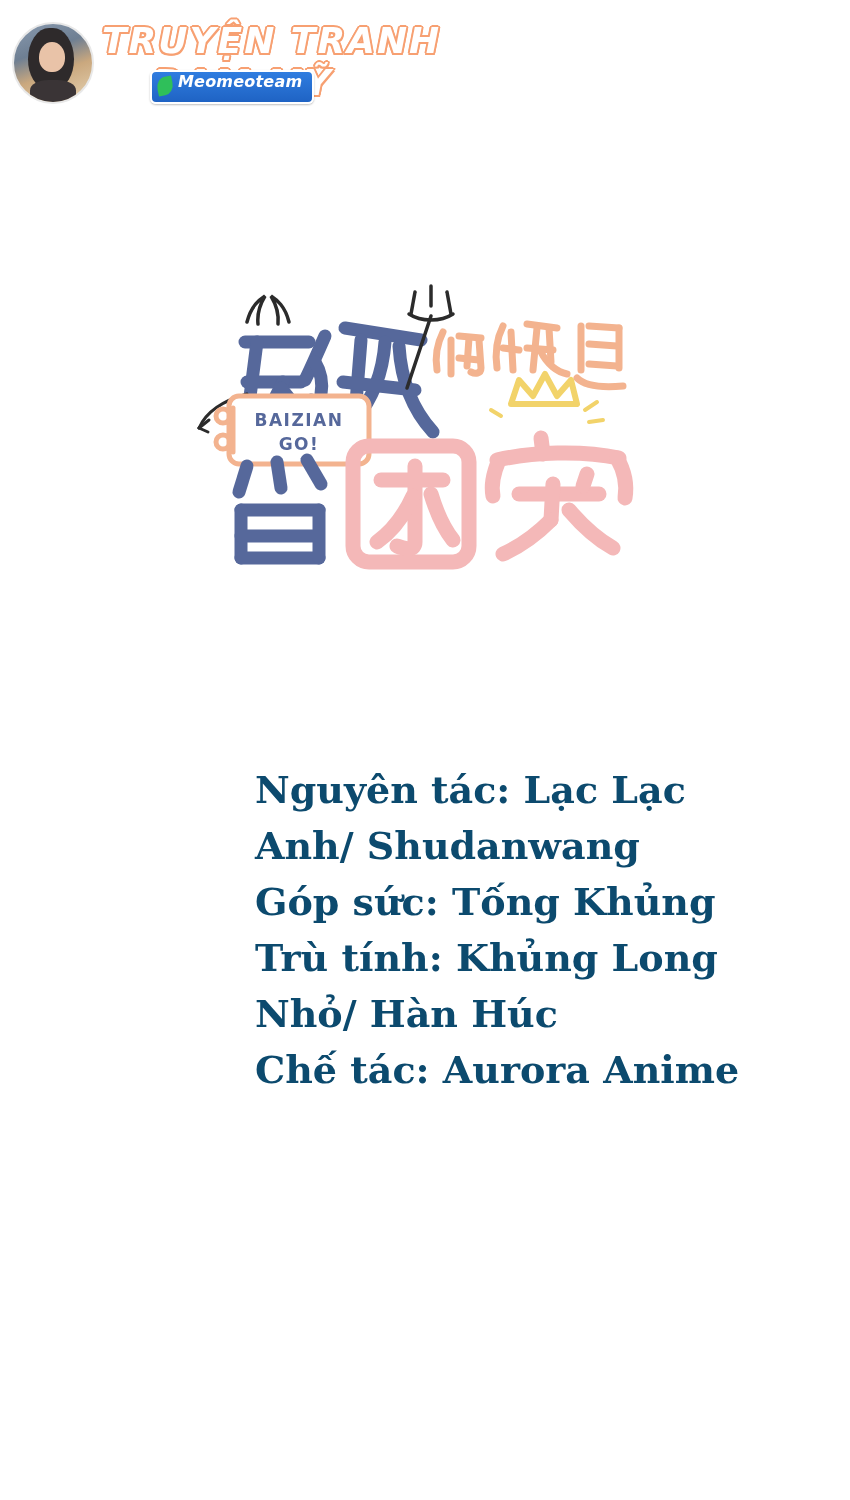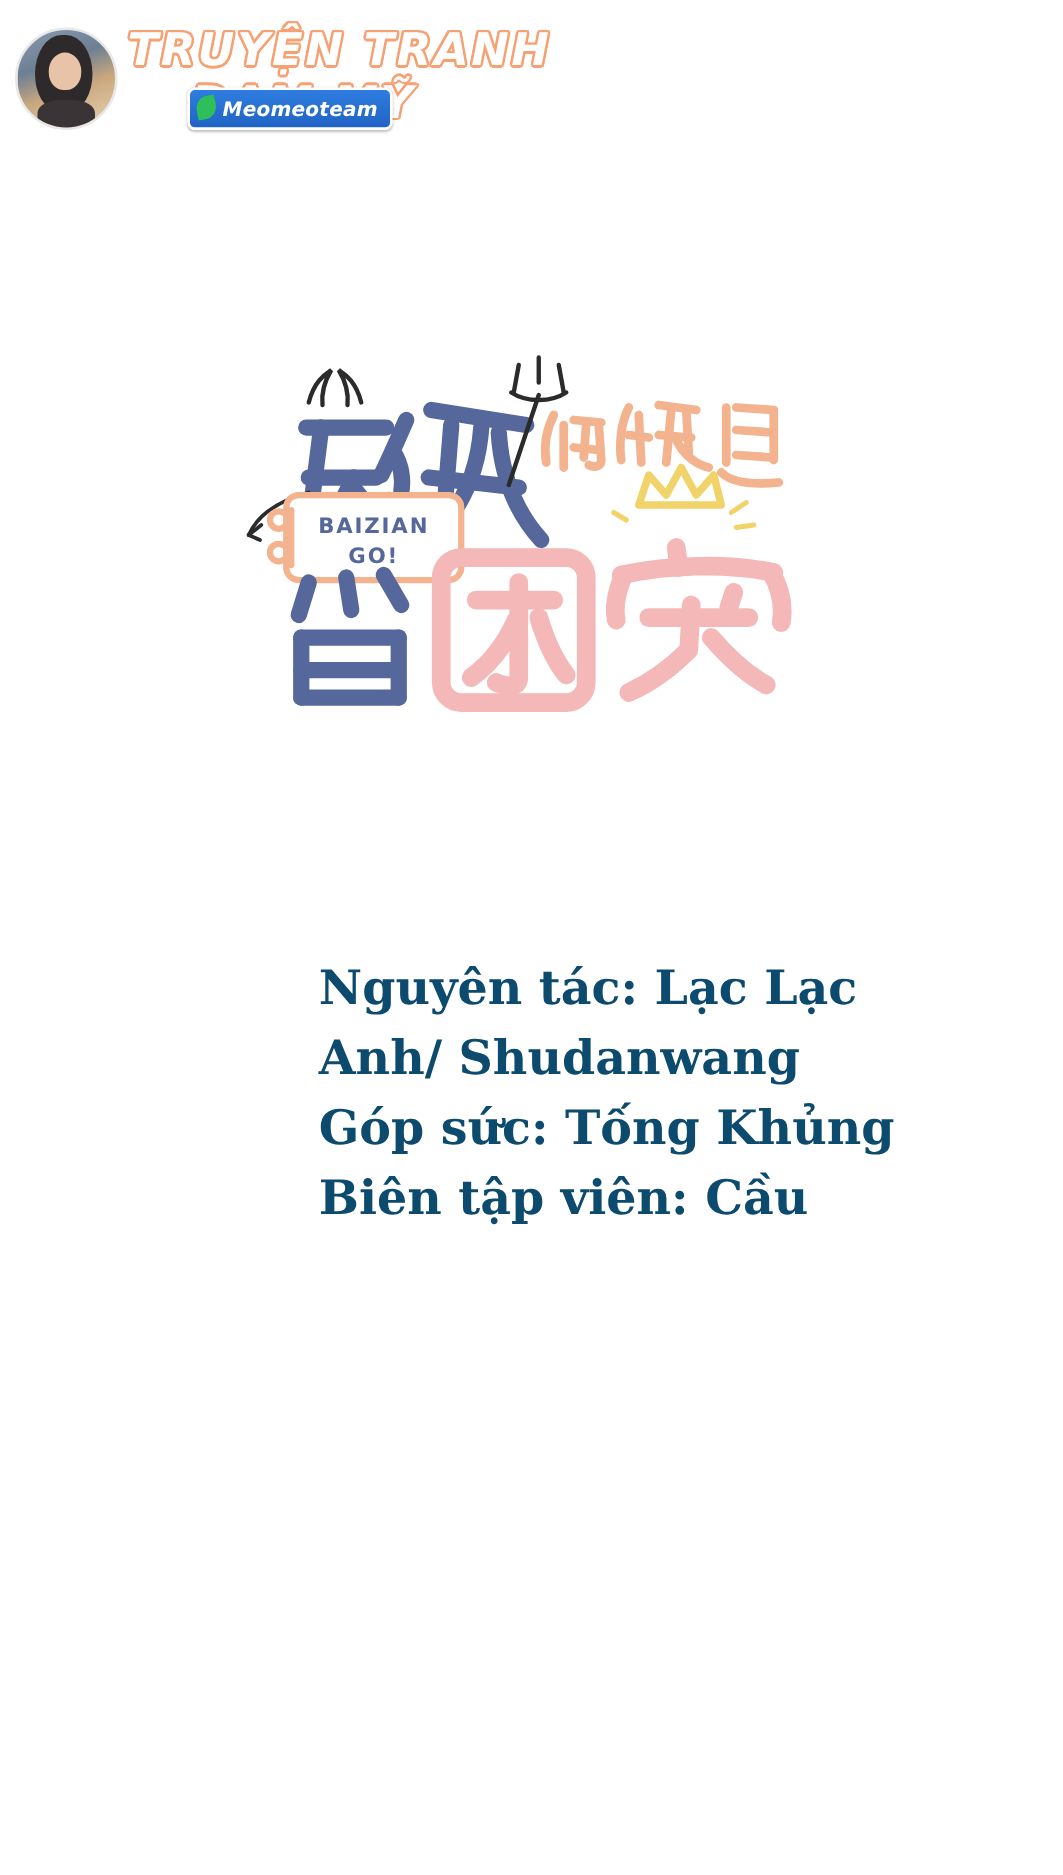--- a/index.html
+++ b/index.html
@@ -95,21 +95,20 @@
     top: 48px;
     font-size: 36px;
   }
   .wm-badge {
     position: absolute;
     left: 50px;
     top: 56px;
     height: 30px;
     padding: 0 10px 0 26px;
     display: flex;
-    align-items: center;
     border-radius: 6px;
     background: linear-gradient(180deg, #2f7de0 0%, #1f63c4 100%);
     border: 2px solid #ffffff;
     box-shadow: 0 1px 2px rgba(0,0,0,.25);
   }
   .wm-badge .leaf {
     position: absolute;
     left: 5px;
     top: 5px;
     width: 16px;
@@ -289,14 +288,15 @@
       <path d="M366 250 C352 264, 336 276, 318 284"></path>
       <path d="M384 240 C396 254, 410 268, 428 278"></path>
       <path d="M398 216 L402 204"></path>
     </g>
   </svg>
 </div>
 
 <div class="credits">
   <div class="credit-line">Nguyên tác: Lạc Lạc Anh/ Shudanwang</div>
   <div class="credit-line">Góp sức: Tống Khủng</div>
-  <div class="credit-line">Biên tập viên: Cầu</div>
+  <div class="credit-line">Trù tính: Khủng Long Nhỏ/ Hàn Húc</div>
+  <div class="credit-line">Chế tác: Aurora Anime</div>
 </div>
 
 </body></html>

